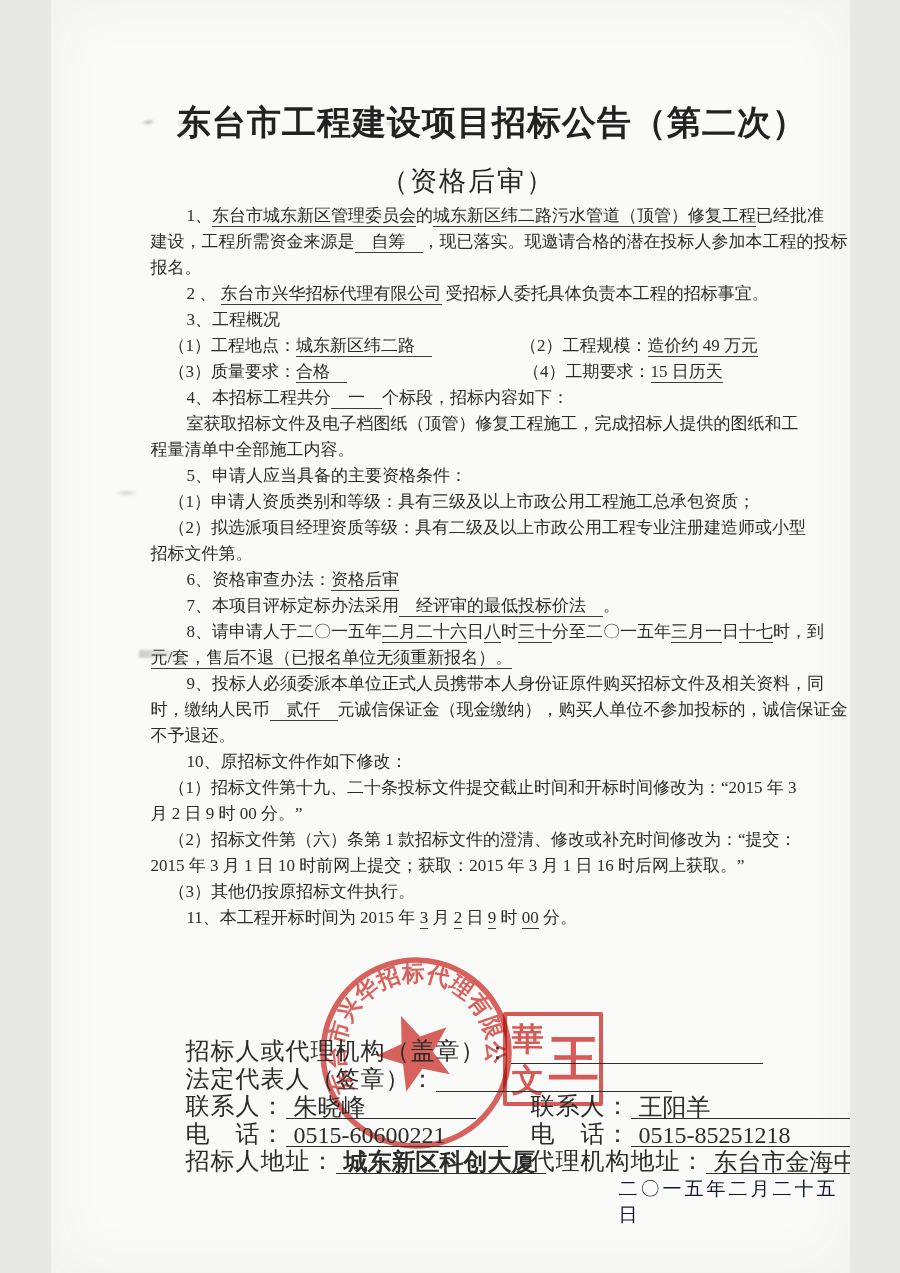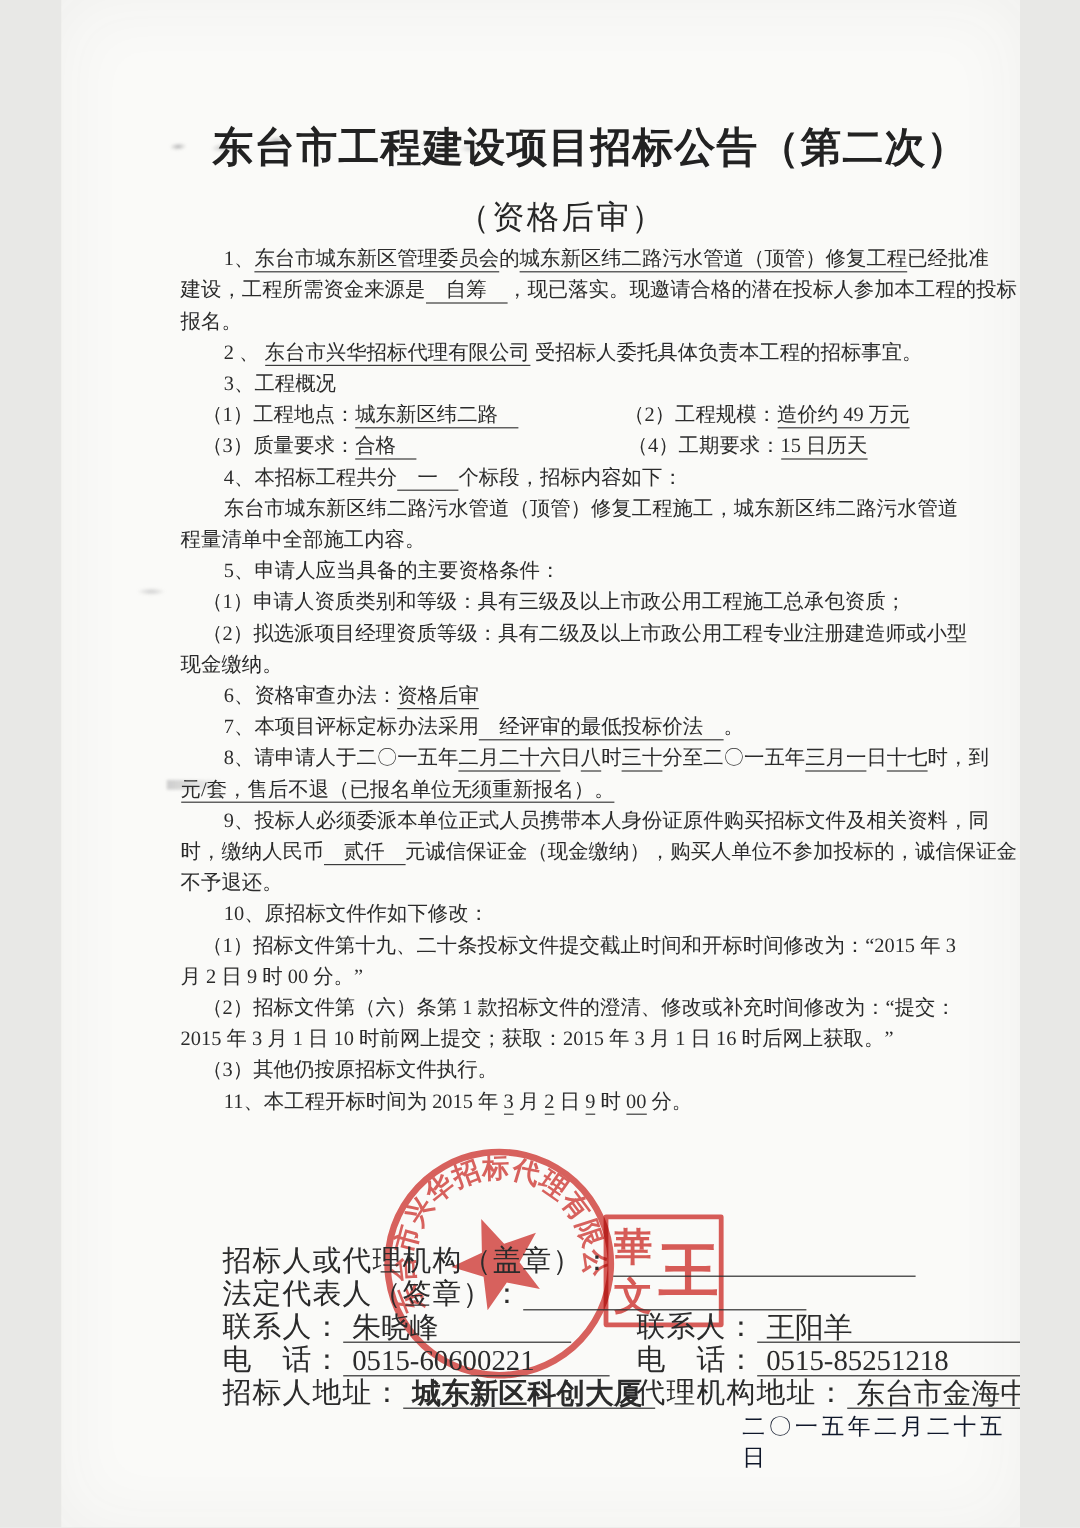--- a/index.html
+++ b/index.html
@@ -87,26 +87,26 @@
 
   <div class="doc-body">
       <div class="bline ind2"><span>1、</span><span class="u">东台市城东新区管理委员会</span><span>的</span><span class="u">城东新区纬二路污水管道（顶管）修复工程</span><span>已经批准</span></div>
       <div class="bline ind0"><span>建设，工程所需资金来源是</span><span class="u">　自筹　</span><span>，现已落实。现邀请合格的潜在投标人参加本工程的投标</span></div>
       <div class="bline ind0"><span>报名。</span></div>
       <div class="bline ind2"><span>2 、 </span><span class="u">东台市兴华招标代理有限公司</span><span> 受招标人委托具体负责本工程的招标事宜。</span></div>
       <div class="bline ind2"><span>3、工程概况</span></div>
       <div class="bline ind1"><span>（1）工程地点：</span><span class="u">城东新区纬二路　</span><span style="margin-left: 88px; margin-top: 36px;">（2）工程规模：</span><span class="u">造价约 49 万元</span></div>
       <div class="bline ind1"><span>（3）质量要求：</span><span class="u">合格　</span><span style="margin-left: 176px;">（4）工期要求：</span><span class="u">15 日历天</span></div>
       <div class="bline ind2"><span>4、本招标工程共分</span><span class="u">　一　</span><span>个标段，招标内容如下：</span></div>
-      <div class="bline ind2"><span>东台市城东新区纬二路污水管道（顶管）修复工程施工，城东新区纬二路污水管道</span></div>
+      <div class="bline ind2"><span>室获取招标文件及电子档图纸（顶管）修复工程施工，完成招标人提供的图纸和工</span></div>
       <div class="bline ind0"><span>程量清单中全部施工内容。</span></div>
       <div class="bline ind2"><span>5、申请人应当具备的主要资格条件：</span></div>
       <div class="bline ind1"><span>（1）申请人资质类别和等级：具有三级及以上市政公用工程施工总承包资质；</span></div>
       <div class="bline ind1"><span>（2）拟选派项目经理资质等级：具有二级及以上市政公用工程专业注册建造师或小型</span></div>
-      <div class="bline ind0"><span>现金缴纳。</span></div>
+      <div class="bline ind0"><span>招标文件第。</span></div>
       <div class="bline ind2"><span>6、资格审查办法：</span><span class="u">资格后审</span></div>
       <div class="bline ind2"><span>7、本项目评标定标办法采用</span><span class="u">　经评审的最低投标价法　</span><span>。</span></div>
       <div class="bline ind2"><span>8、请申请人于二〇一五年</span><span class="u">二月二十六</span><span>日</span><span class="u">八</span><span>时</span><span class="u">三十</span><span>分至二〇一五年</span><span class="u">三月一</span><span>日</span><span class="u">十七</span><span>时，到</span></div>
       <div class="bline ind0"><span class="u">元/套，售后不退（已报名单位无须重新报名）。</span></div>
       <div class="bline ind2"><span>9、投标人必须委派本单位正式人员携带本人身份证原件购买招标文件及相关资料，同</span></div>
       <div class="bline ind0"><span>时，缴纳人民币</span><span class="u">　贰仟　</span><span>元诚信保证金（现金缴纳），购买人单位不参加投标的，诚信保证金</span></div>
       <div class="bline ind0"><span>不予退还。</span></div>
       <div class="bline ind2"><span>10、原招标文件作如下修改：</span></div>
       <div class="bline ind1"><span>（1）招标文件第十九、二十条投标文件提交截止时间和开标时间修改为：“2015 年 3</span></div>
       <div class="bline ind0"><span>月 2 日 9 时 00 分。”</span></div>

